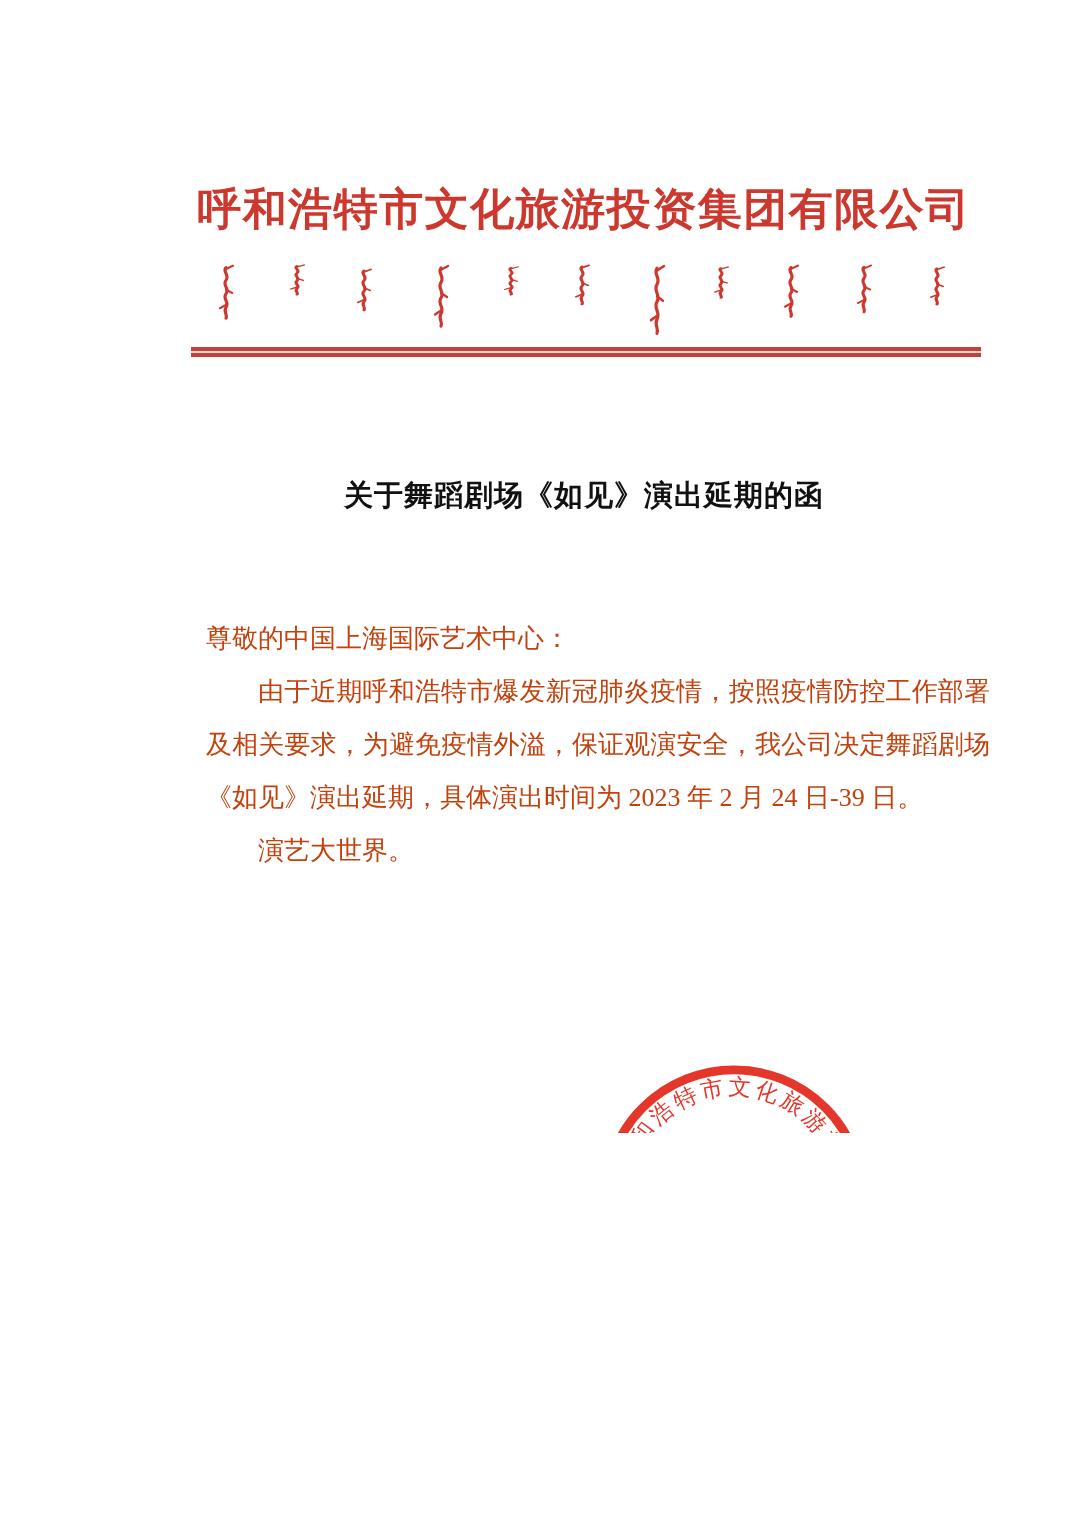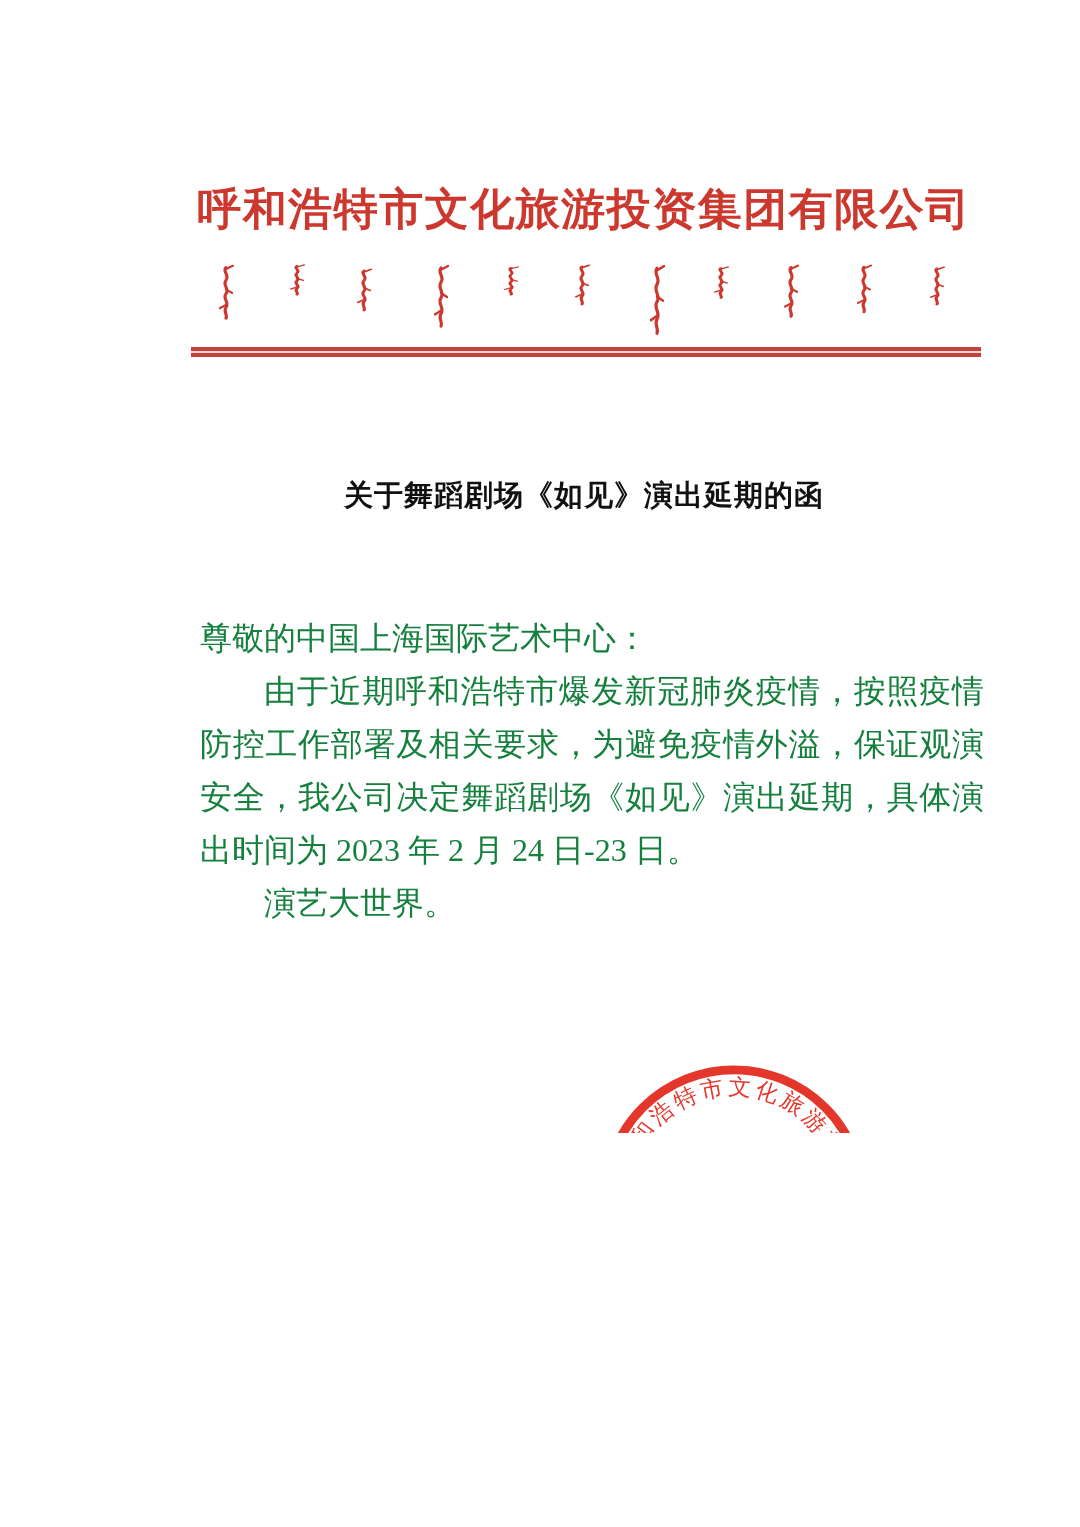--- a/index.html
+++ b/index.html
@@ -37,23 +37,23 @@
   .doc-title{
     position:absolute;top:476px;left:0;width:1080px;
     text-align:center;
     font-size:29px;font-weight:700;
     letter-spacing:1px;
     color:#111111;
     white-space:nowrap;
   }
   
   .body-text{
-    position:absolute;top:612px;left:156px;width:784px;
-    font-size:32px;line-height:53px;
-    color:#15803d;
+    position:absolute;top:612px;left:162px;width:784px;
+    font-size:26px;line-height:53px;
+    color:#c2410c;
     text-align:justify;
     text-justify:inter-ideograph;
   }
   .body-text p{margin:0;}
   .body-text p.indent{text-indent:2em;}
   
   .letter-date{
     position:absolute;top:1199px;left:563px;
     font-size:30px;color:#1f1f1f;
     letter-spacing:1px;white-space:nowrap;
@@ -103,21 +103,21 @@
   <div class="rule rule-top">
     <div class="r-thick"></div>
     <div class="r-gap"></div>
     <div class="r-thin"></div>
   </div>
 
   <div class="doc-title">关于舞蹈剧场《如见》演出延期的函</div>
 
   <div class="body-text">
     <p>尊敬的中国上海国际艺术中心：</p>
-    <p class="indent">由于近期呼和浩特市爆发新冠肺炎疫情，按照疫情防控工作部署及相关要求，为避免疫情外溢，保证观演安全，我公司决定舞蹈剧场《如见》演出延期，具体演出时间为 2023 年 2 月 24 日-23 日。</p>
+    <p class="indent">由于近期呼和浩特市爆发新冠肺炎疫情，按照疫情防控工作部署及相关要求，为避免疫情外溢，保证观演安全，我公司决定舞蹈剧场《如见》演出延期，具体演出时间为 2023 年 2 月 24 日-39 日。</p>
     <p class="indent">演艺大世界。</p>
   </div>
 
   <div class="letter-date">2022 年 10 月 10 日</div>
 
   <svg class="stamp" viewBox="0 0 280 280">
 
     <circle cx="140" cy="140" r="131" fill="none" stroke="#e2261a" stroke-width="9"></circle>
 
     <defs>

